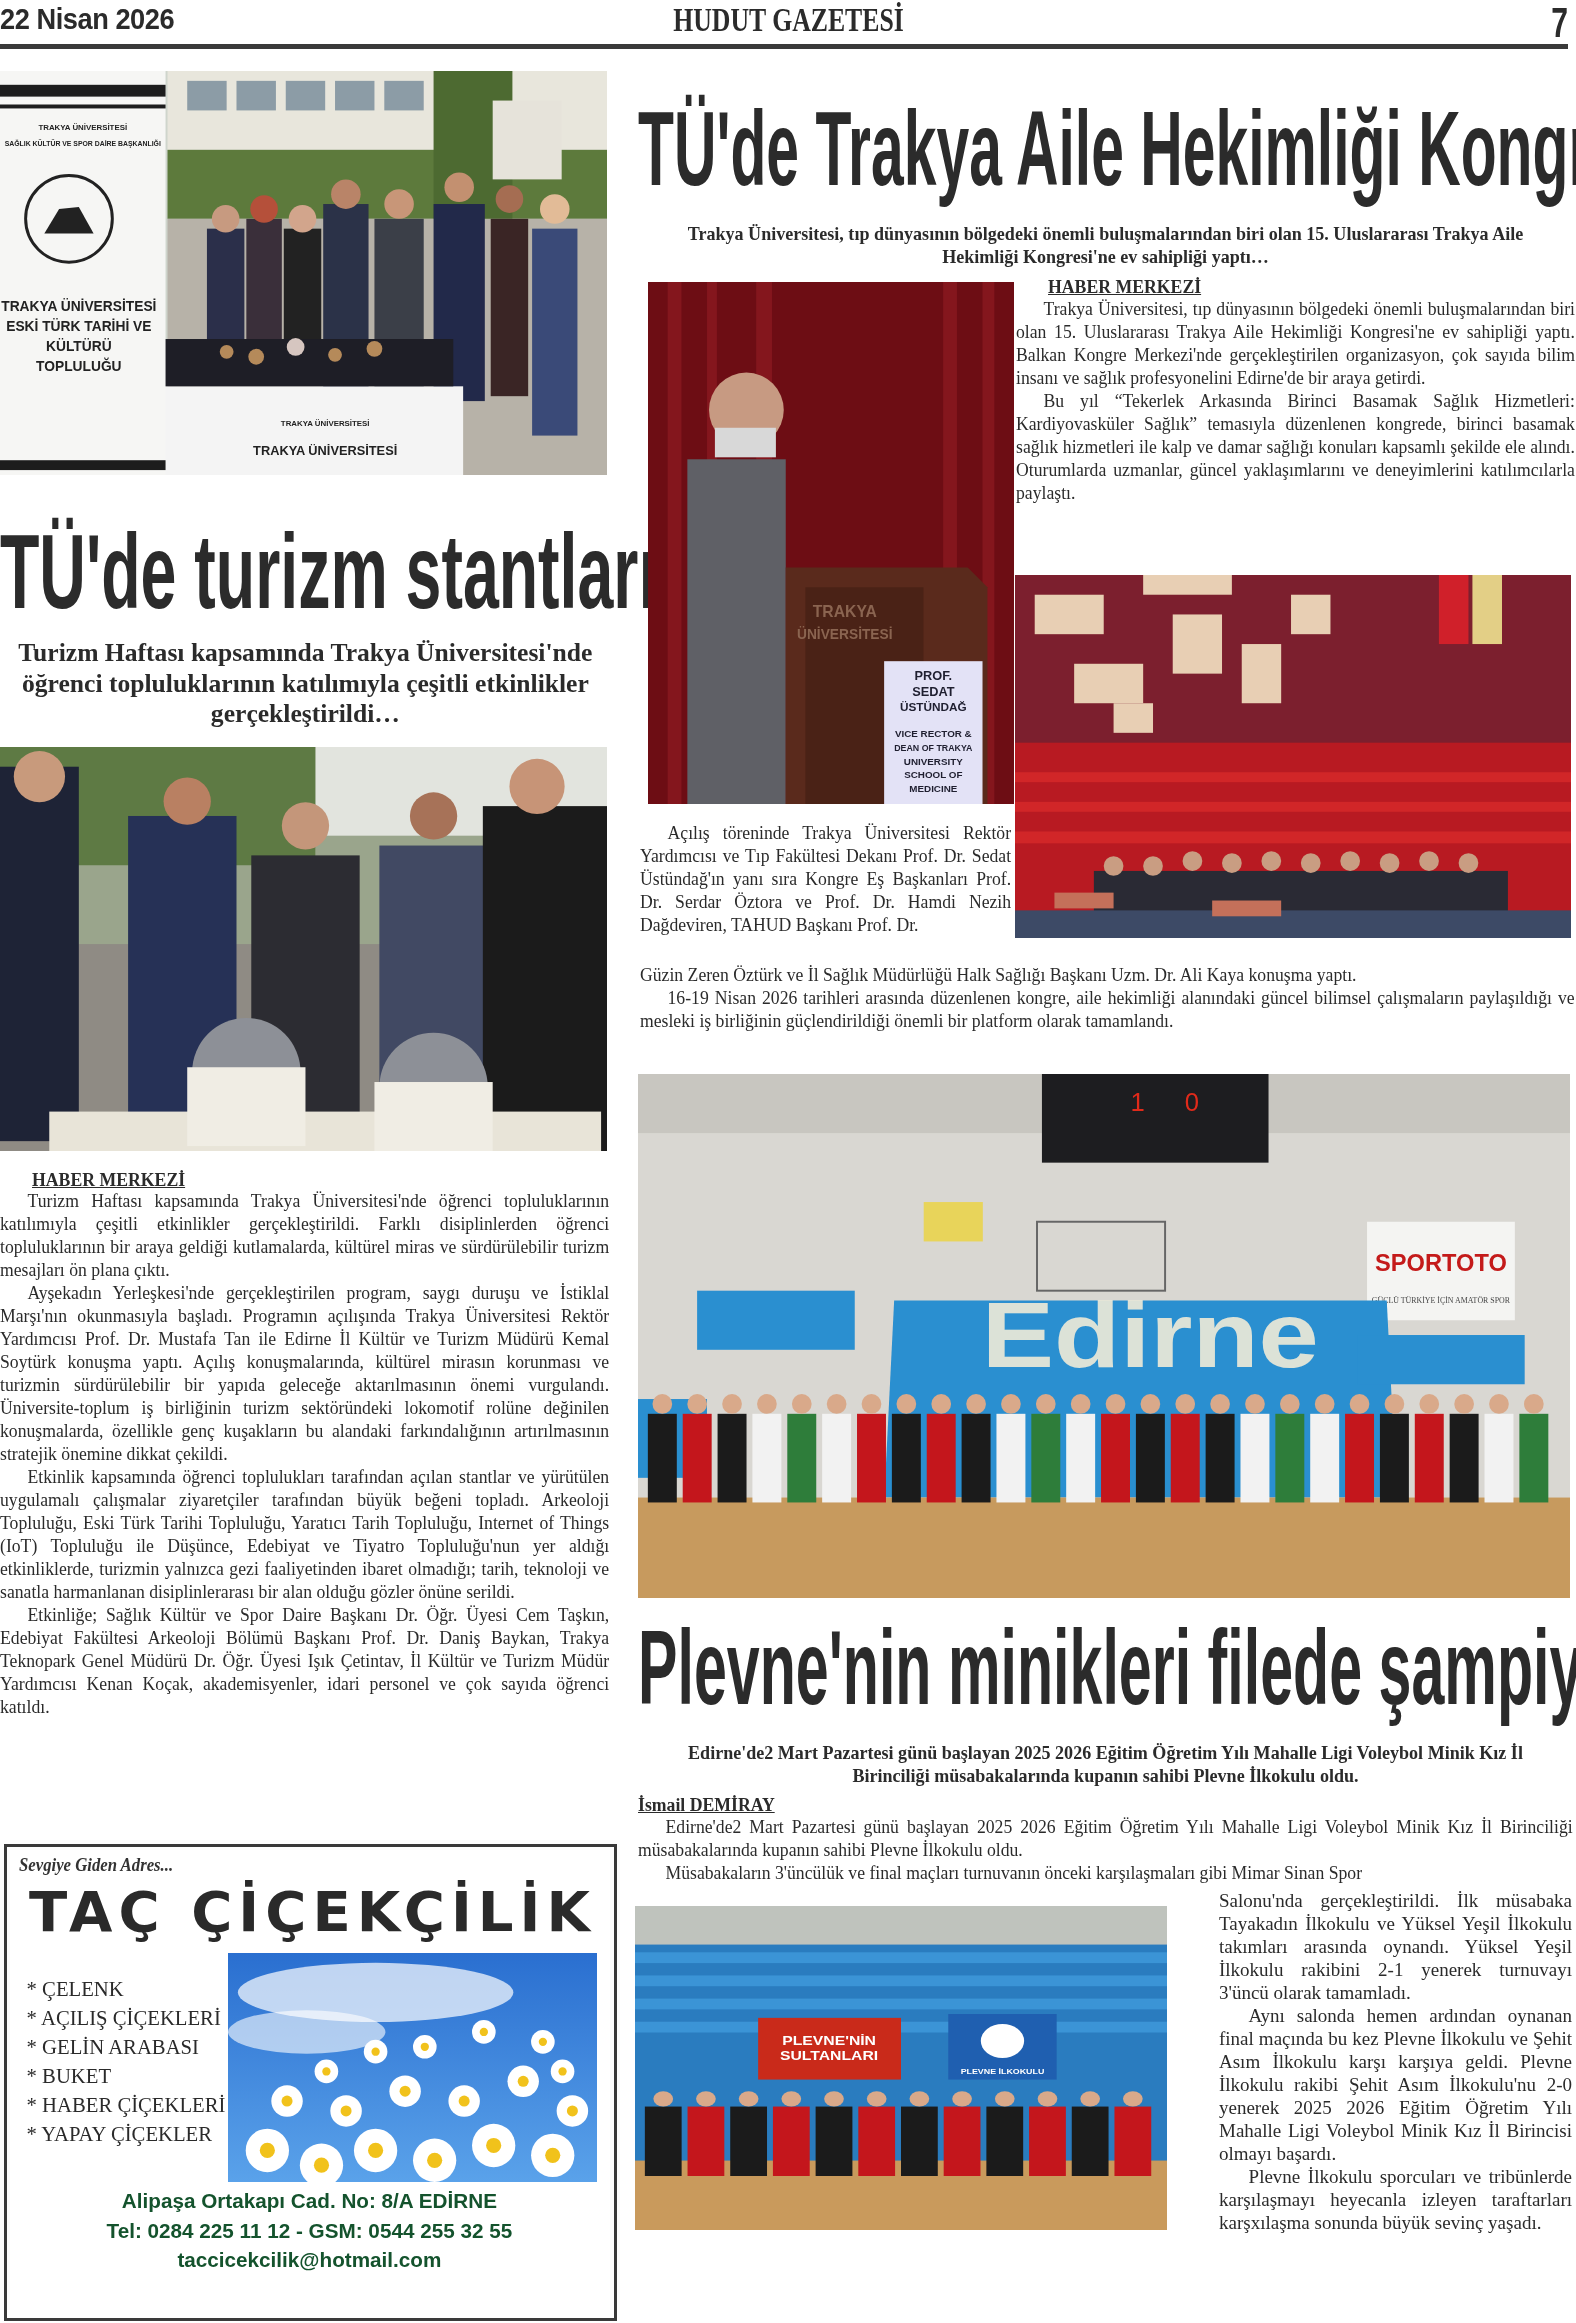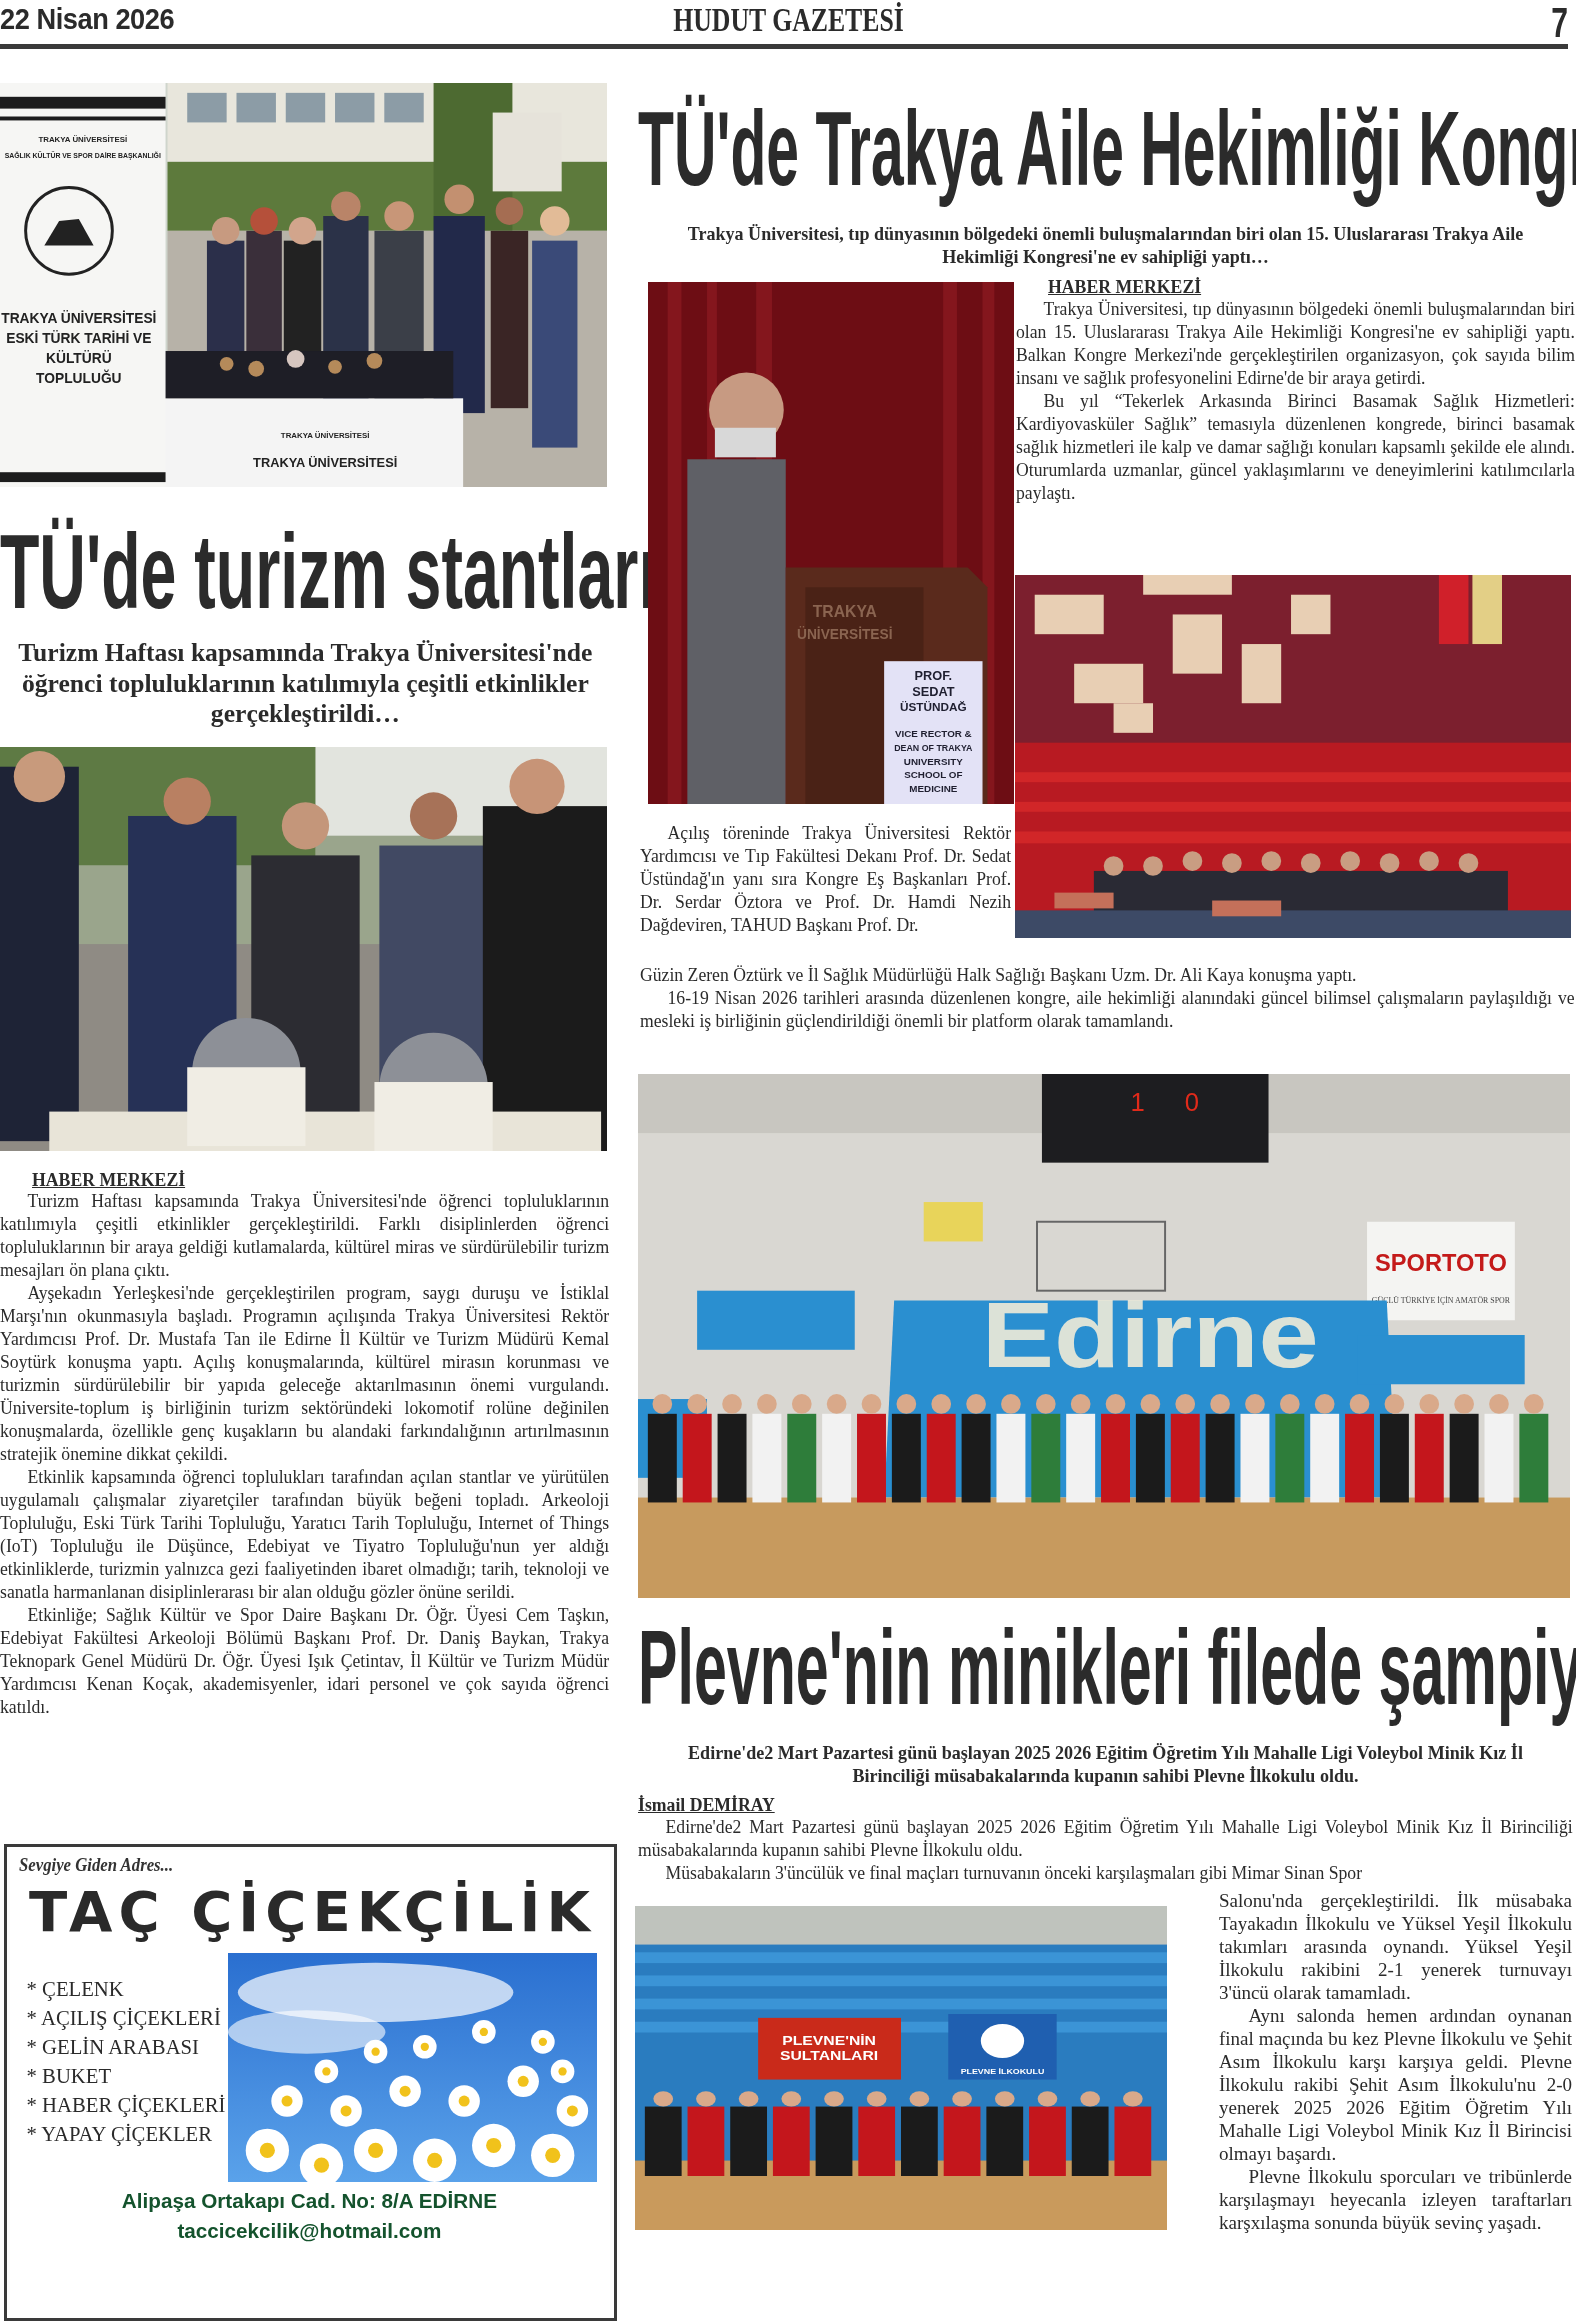--- a/index.html
+++ b/index.html
@@ -45,21 +45,21 @@
   .ad-contact { left: 0; top: 339px; width: 605px; text-align: center; font-family: "Liberation Sans", sans-serif; font-weight: bold; font-size: 20.7px; line-height: 29.6px; color: #14532d; }
 </style>
 </head>
 <body>
 
 <div class="abs mast-date">22 Nisan 2026</div>
 <div class="abs mast-title">HUDUT GAZETESİ</div>
 <div class="abs mast-page">7</div>
 <div class="abs mast-rule"></div>
 
-<div class="abs photo" style="left:0;top:71px;width:607px;height:404px;margin-top:12px;">
+<div class="abs photo" style="left:0;top:71px;width:607px;height:404px;">
   <svg viewBox="0 0 616 410" preserveAspectRatio="none">
     <rect width="616" height="410" fill="#cfd5cc"></rect>
     <rect x="170" y="0" width="446" height="80" fill="#e8e6dc"></rect>
     <g fill="#8c9ca6">
         <rect x="190" y="10" width="40" height="30"></rect>
         <rect x="240" y="10" width="40" height="30"></rect>
         <rect x="290" y="10" width="40" height="30"></rect>
         <rect x="340" y="10" width="40" height="30"></rect>
         <rect x="390" y="10" width="40" height="30"></rect>
       </g>
@@ -242,20 +242,21 @@
           </g>
           <g>
             <circle cx="340" cy="120" r="12" fill="#ffffff"></circle>
             <circle cx="340" cy="120" r="4.199999999999999" fill="#f1c21b"></circle>
           </g>
         </g>
     </svg>
   </div>
   <div class="abs ad-contact">
     <div>Alipaşa Ortakapı Cad. No: 8/A EDİRNE</div>
+    <div>Tel: 0284 225 11 12 - GSM: 0544 255 32 55</div>
     <div>taccicekcilik@hotmail.com</div>
   </div>
 </div>
 
 <div class="abs headline hl-congress">TÜ'de Trakya Aile Hekimliği Kongresi</div>
 <div class="abs deck deck-congress">Trakya Üniversitesi, tıp dünyasının bölgedeki önemli buluşmalarından biri olan 15. Uluslararası Trakya Aile Hekimliği Kongresi'ne ev sahipliği yaptı…</div>
 
 <div class="abs photo" style="left:640px;top:282px;width:366px;height:522px;margin-left:8px;">
   <svg viewBox="0 0 372 530" preserveAspectRatio="none">
     <rect width="372" height="530" fill="#6d0d14"></rect>

